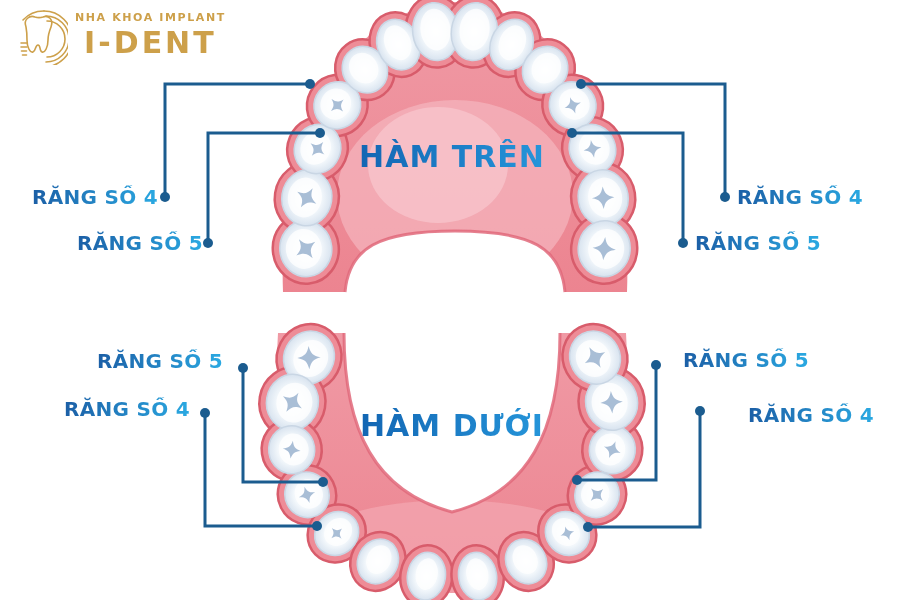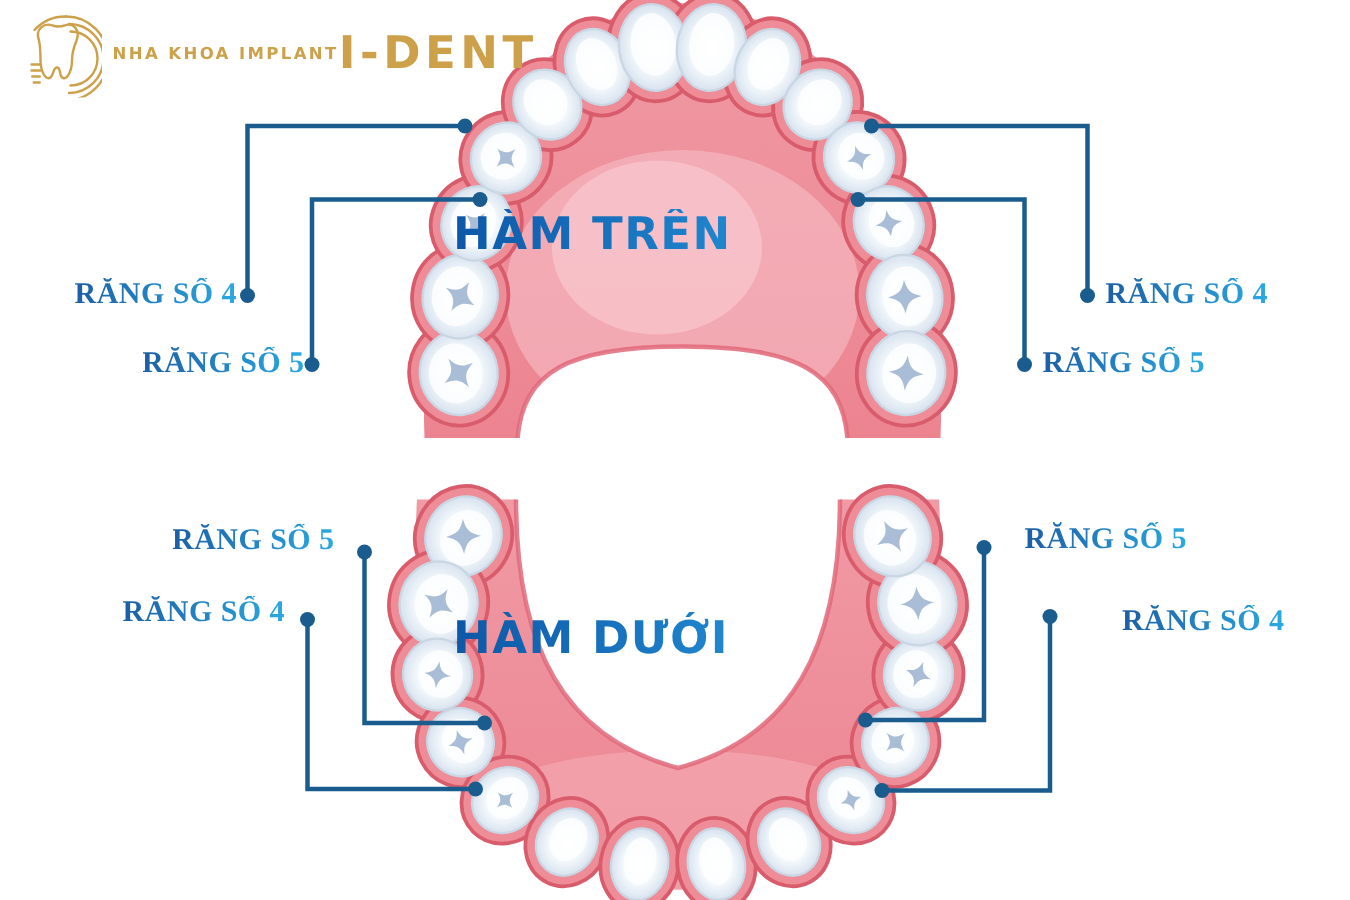--- a/index.html
+++ b/index.html
@@ -3,29 +3,29 @@
 <meta charset="utf-8">
 <style>
   html,body{margin:0;padding:0;background:#fff;}
   body{width:900px;height:600px;overflow:hidden;font-family:"DejaVu Sans","Liberation Sans",sans-serif;}
   .canvas{position:relative;width:900px;height:600px;background:#fff;}
 
   
   .logo{position:absolute;left:10px;top:5px;display:flex;align-items:center;gap:7px;}
   .logo-icon{width:58px;height:60px;}
   .logo-icon path{fill:none;stroke:var(--gold);stroke-width:1.6;stroke-linecap:round;}
-  .brand{display:flex;flex-direction:row;align-items:center;justify-content:flex-end;}
+  .brand{display:flex;flex-direction:column;align-items:center;justify-content:flex-end;}
   .brand-tagline{font-size:11px;font-weight:bold;letter-spacing:1.6px;color:var(--gold);white-space:nowrap;}
   .brand-name{font-size:30px;font-weight:bold;letter-spacing:3px;color:var(--gold);margin-top:1px;white-space:nowrap;}
 
   
   .tooth-label{position:absolute;font-size:20px;font-weight:bold;letter-spacing:.3px;white-space:nowrap;
     background:linear-gradient(90deg,var(--label-grad-start),var(--label-grad-end));
-    -webkit-background-clip:text;background-clip:text;color:transparent;font-family:Liberation Serif, serif;-webkit-text-fill-color:transparent;}
-  .jaw-title{position:absolute;width:300px;font-size:30px;font-weight:bold;letter-spacing:1px;white-space:nowrap;
+    -webkit-background-clip:text;background-clip:text;color:transparent;-webkit-text-fill-color:transparent;}
+  .jaw-title{position:absolute;width:300px;text-align:center;font-size:30px;font-weight:bold;letter-spacing:1px;white-space:nowrap;
     background:linear-gradient(90deg,var(--title-grad-start),var(--title-grad-end));
     -webkit-background-clip:text;background-clip:text;color:transparent;-webkit-text-fill-color:transparent;}
   .lbl-ul4{right:742px;top:185px;}
   .lbl-ul5{right:697px;top:231px;}
   .lbl-ur4{left:737px;top:185px;}
   .lbl-ur5{left:695px;top:231px;}
   .lbl-ll5{right:677px;top:349px;}
   .lbl-ll4{right:710px;top:397px;}
   .lbl-lr5{left:683px;top:348px;}
   .lbl-lr4{left:748px;top:403px;}

